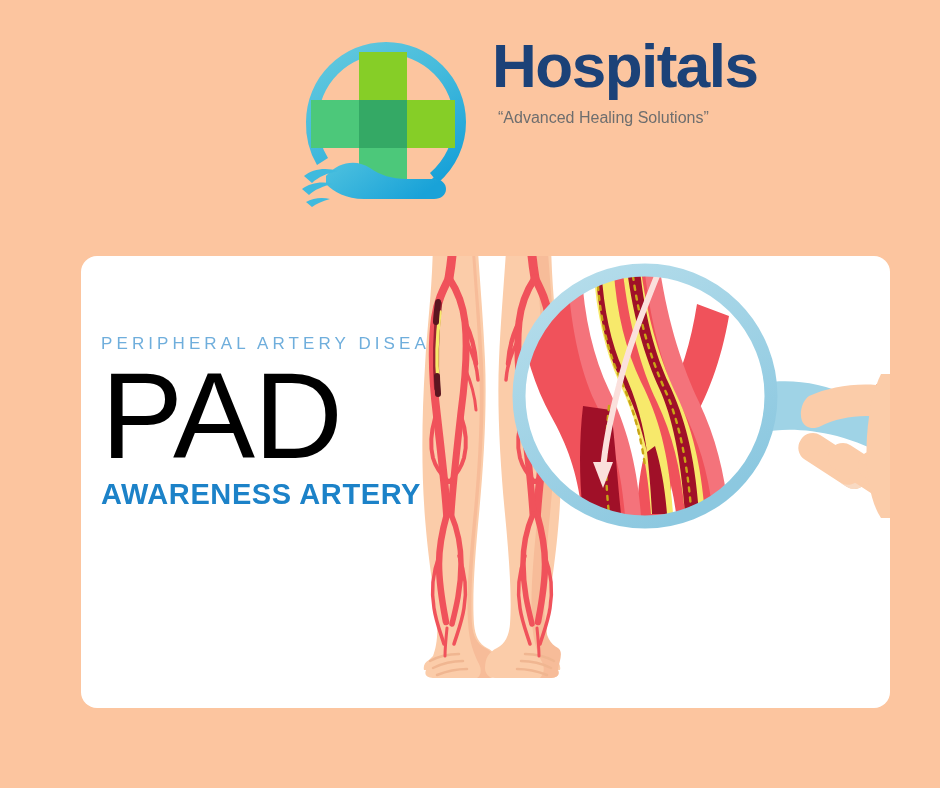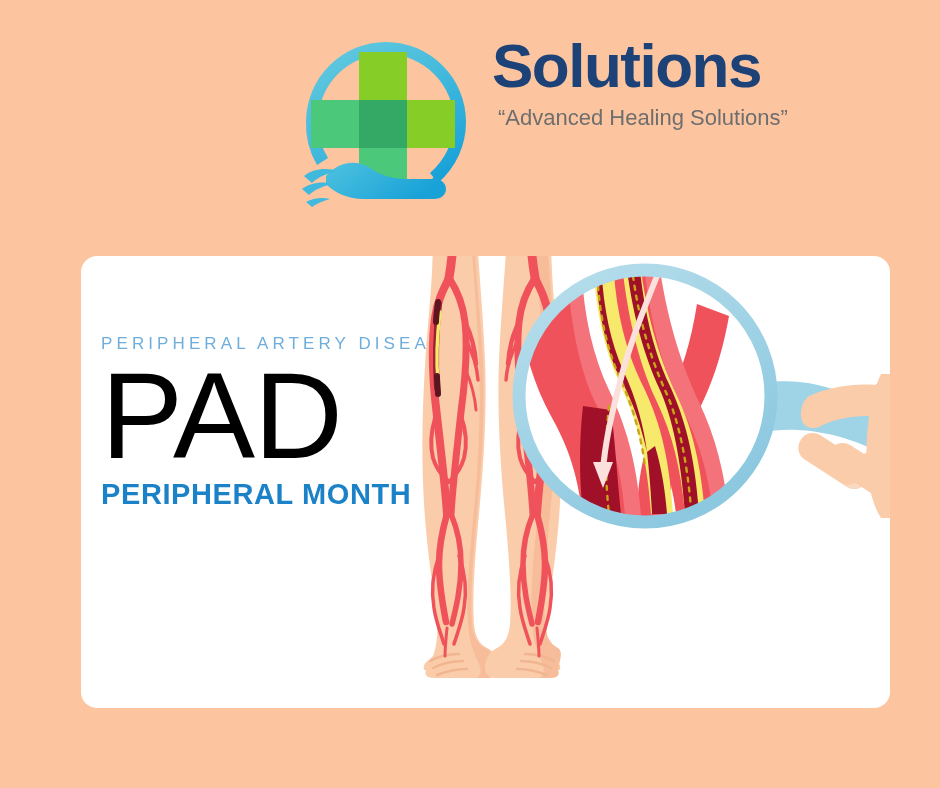--- a/index.html
+++ b/index.html
@@ -22,21 +22,21 @@
   .brand-line{
     color:#1C4278;
     font-weight:bold;
     font-size:62px;
     line-height:66px;
     letter-spacing:-1.5px;
     white-space:nowrap;
   }
   .brand-tagline{
     color:#6E6E6E;
-    font-size:22px;
+    font-size:16px;
     line-height:24px;
     margin-top:7px;
     margin-left:6px;
     white-space:nowrap;
   }
   
   .card{
     position:absolute;left:81px;top:256px;width:809px;height:452px;
     background:#FFFFFF;border-radius:16px;overflow:hidden;
   }
@@ -128,31 +128,31 @@
                  L76 173
                  C58 173 46 166 38 158 Z" fill="url(#handGrad)"></path>
         <path d="M16 150 C24 143 38 141 50 145 C40 147 30 151 24 157 Z" fill="#3FBADE"></path>
         <path d="M14 163 C22 157 34 155 45 158 C35 160 26 164 21 169 Z" fill="#3FBADE"></path>
         <path d="M18 176 C25 172 34 171 42 173 C34 175 28 178 24 181 Z" fill="#3FBADE"></path>
       </g>
     </svg>
   </div>
 
   <div class="brand-text">
-    <div class="brand-line">Solutions</div>
+    <div class="brand-line">Hospitals</div>
     <div class="brand-tagline">“Advanced Healing Solutions”</div>
   </div>
 </div>
 
 <div class="card">
 
   <div class="pad-block">
     <div class="pad-eyebrow">PERIPHERAL ARTERY DISEASE</div>
     <div class="pad-word">PAD</div>
-    <div class="pad-sub">PERIPHERAL MONTH</div>
+    <div class="pad-sub">AWARENESS ARTERY</div>
   </div>
 
   <svg class="card-art" viewBox="0 0 809 452">
     <defs>
       <clipPath id="cardClip">
           <rect x="0" y="0" width="809" height="452" rx="16"></rect>
         </clipPath>
       <clipPath id="lensClip">
           <circle cx="564" cy="140" r="126"></circle>
         </clipPath>

